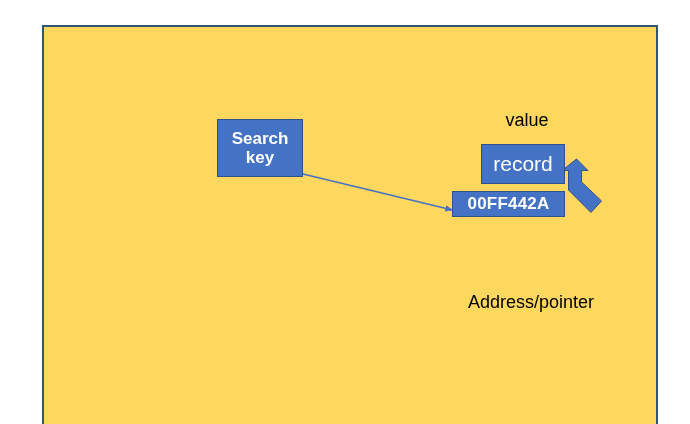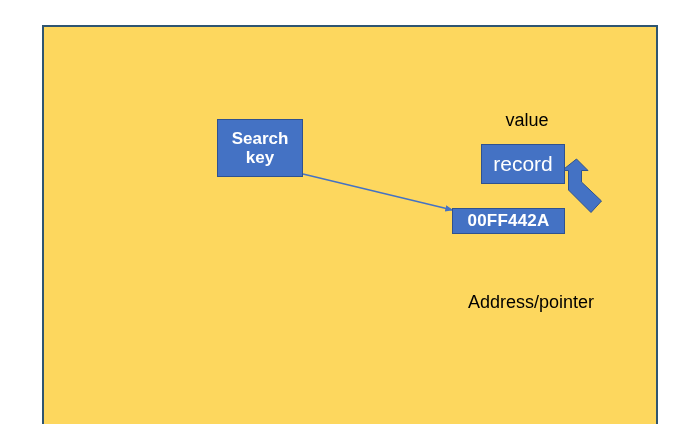--- a/index.html
+++ b/index.html
@@ -61,21 +61,21 @@
     width: 84px;
     height: 40px;
     font-size: 21px;
     font-weight: 400;
     margin-left: 16px;
   }
 
   
   #address-node {
     left: 408px;
-    top: 181px;
+    top: 164px;
     width: 113px;
     height: 26px;
     font-size: 17px;
     font-weight: 700;
     letter-spacing: 0.2px;
   }
 
   .caption {
     position: absolute;
     color: #000000;

